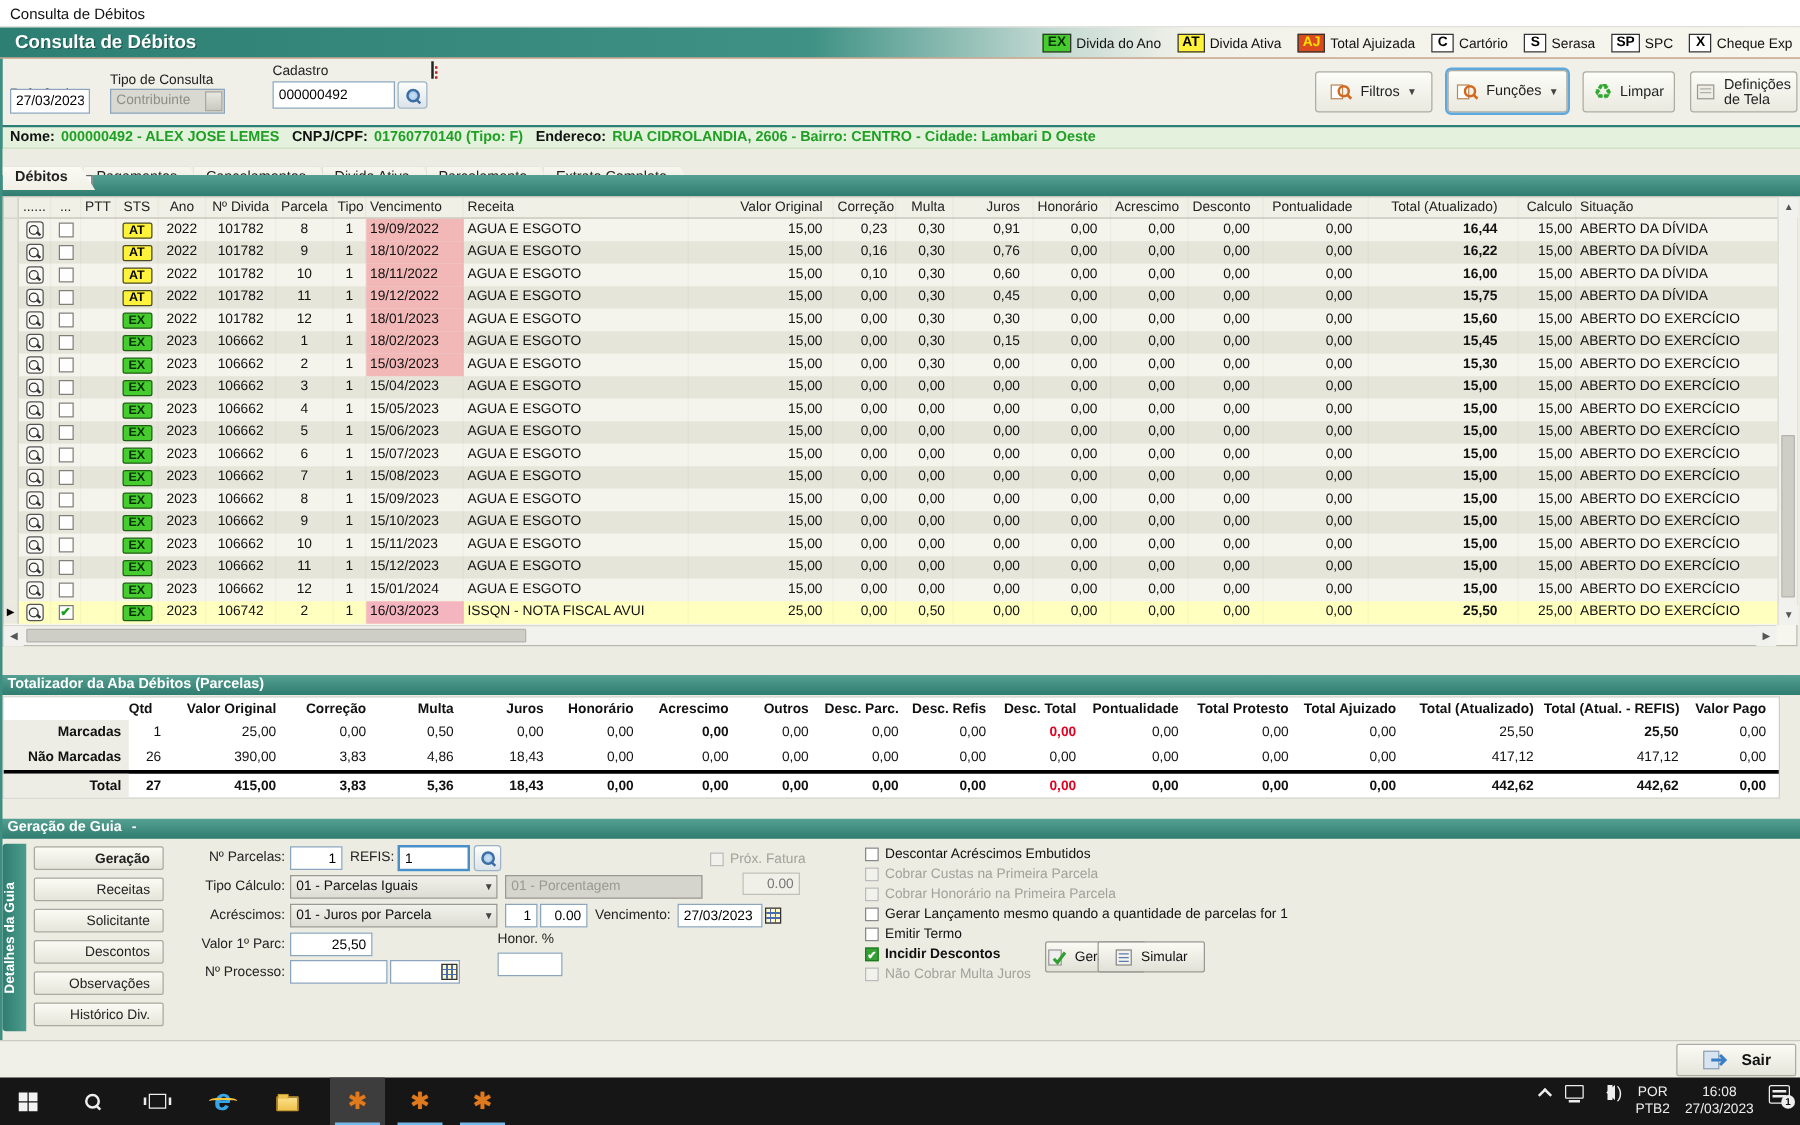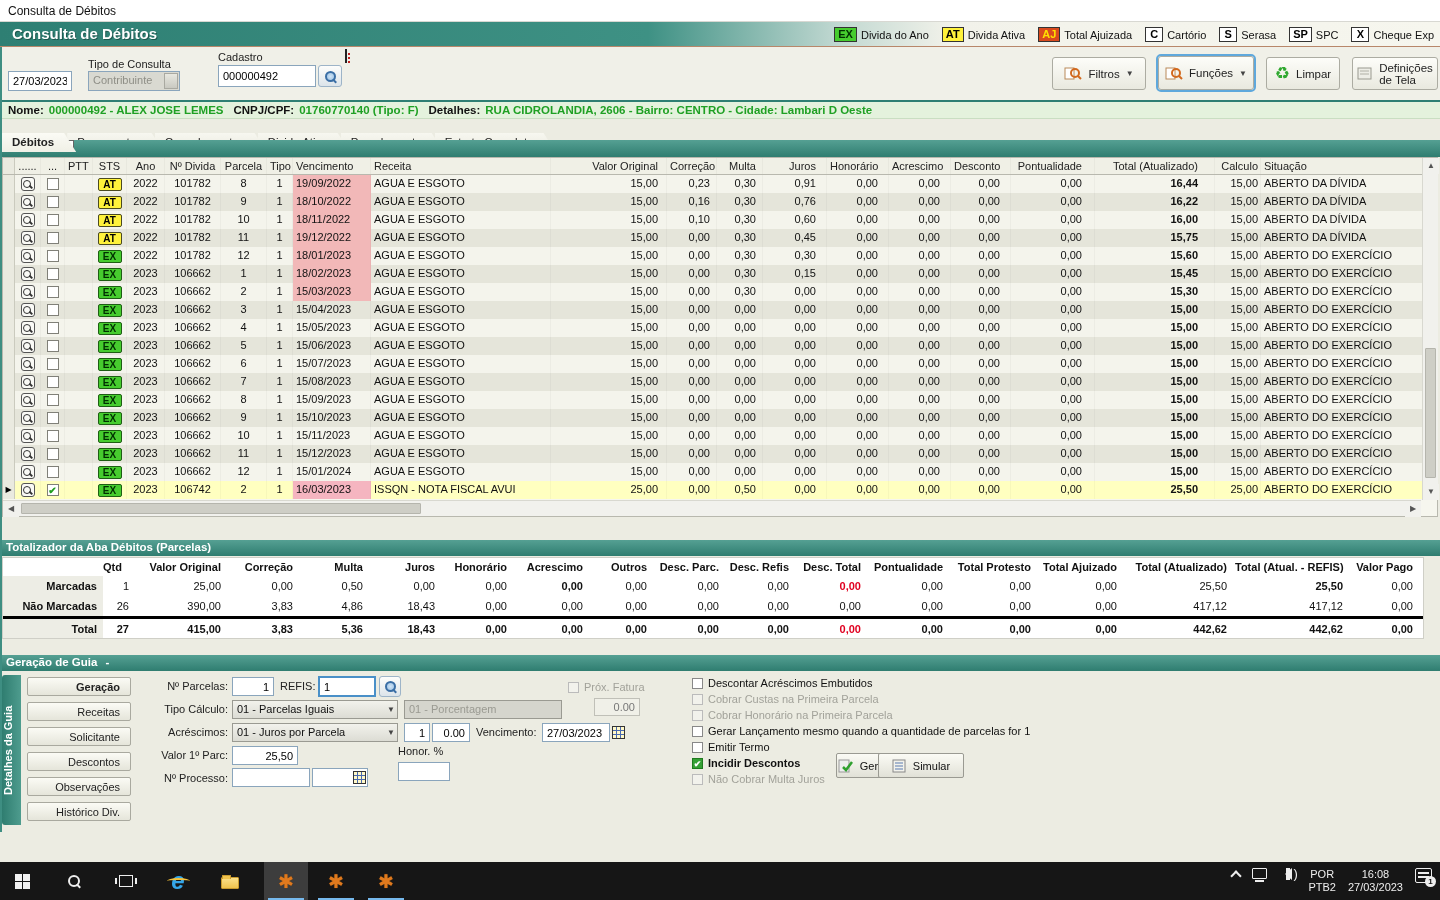--- a/index.html
+++ b/index.html
@@ -254,21 +254,21 @@
       </svg>
     <span class="two-line"><span>Definições</span><br><span>de Tela</span></span>
   </div>
 
   
   <div class="abs namebar" id="namebar">
       <span class="nb-label">Nome:</span>
   <span class="nb-value">000000492 - ALEX JOSE LEMES</span>
       <span class="nb-label">CNPJ/CPF:</span>
   <span class="nb-value">01760770140 (Tipo: F)</span>
-      <span class="nb-label">Detalhes:</span>
+      <span class="nb-label">Endereco:</span>
   <span class="nb-value">RUA CIDROLANDIA, 2606 - Bairro: CENTRO - Cidade: Lambari D Oeste</span>
     </div>
 
   
   <div class="abs tabs" id="tabs">
       <span class="tab active">Débitos</span>
       <span class="tab">Pagamentos</span>
       <span class="tab">Cancelamentos</span>
       <span class="tab">Divida Ativa</span>
       <span class="tab">Parcelamento</span>
@@ -1039,20 +1039,29 @@
     <svg width="15" height="14">
         <rect x="1" y="1" width="12" height="12" fill="#F2F2EC" stroke="#888"></rect>
         <line x1="3" y1="4" x2="11" y2="4" stroke="#5A7AB0"></line>
         <line x1="3" y1="7" x2="11" y2="7" stroke="#5A7AB0"></line>
         <line x1="3" y1="10" x2="11" y2="10" stroke="#5A7AB0"></line>
       </svg>
     <span>Simular</span>
   </div>
 
   
+  <div class="abs footer">
+    <div class="sair-btn">
+      <svg width="22" height="18">
+          <rect x="2" y="2" width="12" height="14" fill="#D8E4F0" stroke="#8AA0B8"></rect>
+          <path d="M8 9 L19 9 M15 5 L19 9 L15 13" fill="none" stroke="#3A7EC8" stroke-width="2.5"></path>
+        </svg>
+      <span>Sair</span>
+    </div>
+  </div>
 
   
   <div class="abs taskbar">
     <div class="tb-ico">
         <span class="win-logo">
           <span></span>
           <span></span>
           <span></span>
           <span></span>
         </span>

